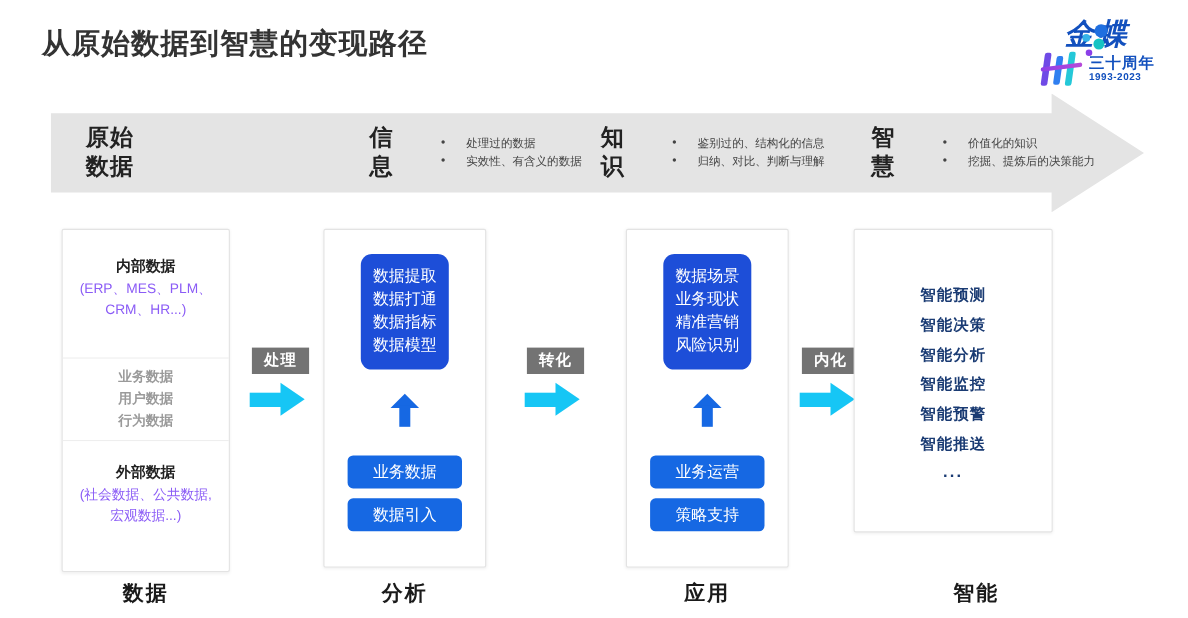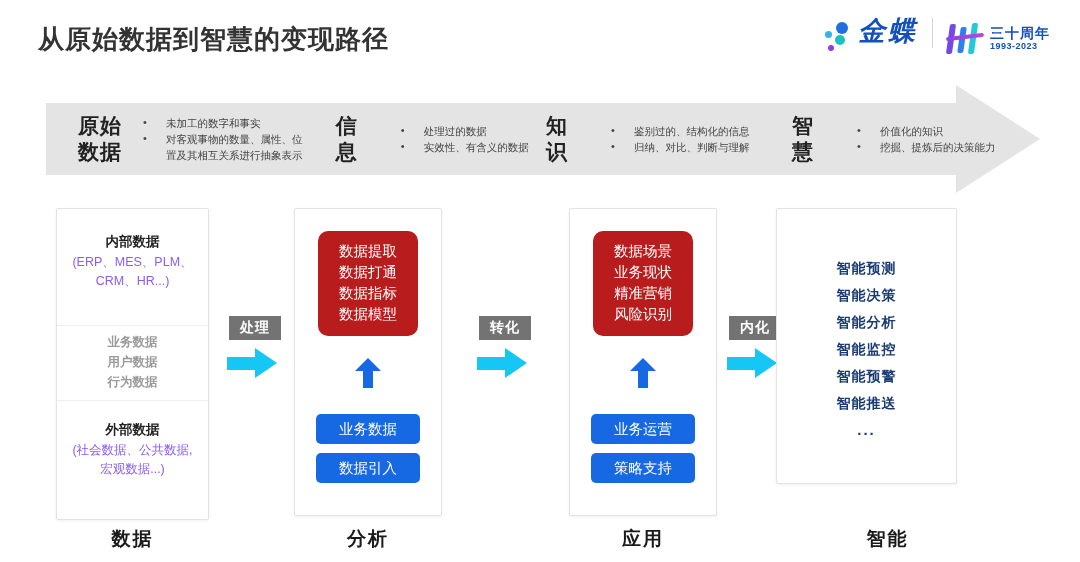--- a/index.html
+++ b/index.html
@@ -10,21 +10,21 @@
     overflow: hidden;
   }
   .page { position: relative; width: 1080px; height: 562px; background: #fff; }
 
   
   .page-title {
     position: absolute; left: 38px; top: 22px;
     font-size: 26px; font-weight: bold; color: #333333;
     letter-spacing: 1px; white-space: nowrap;
   }
-  .brand { position: absolute; right: 30px; top: 18px; display: flex; height: 40px; }
+  .brand { position: absolute; right: 30px; top: 18px; display: flex; align-items: center; height: 40px; flex-direction: column; }
   .brand-dots { position: relative; width: 34px; height: 34px; margin-right: 4px; }
   .brand-dots i { position: absolute; border-radius: 50%; display: block; }
   .d1 { width: 12px; height: 12px; background: #1f6fe0; left: 16px; top: 4px; }
   .d2 { width: 7px;  height: 7px;  background: #35b3e8; left: 5px;  top: 13px; }
   .d3 { width: 10px; height: 10px; background: #16c3c3; left: 15px; top: 17px; }
   .d4 { width: 6px;  height: 6px;  background: #8b3fe8; left: 8px;  top: 27px; }
   .brand-name {
     font-size: 27px; font-weight: bold; color: #1250be;
     letter-spacing: 3px; font-style: italic; line-height: 1;
   }
@@ -82,22 +82,22 @@
   .seg { width: 100%; text-align: center; }
   .seg-a { padding-top: 22px; height: 116px; }
   .seg-b { height: 76px; border-top: 1px solid #eeeeee; border-bottom: 1px solid #eeeeee;
            display: flex; flex-direction: column; justify-content: center; }
   .seg-c { padding-top: 18px; }
   .seg-title { font-size: 13.5px; font-weight: bold; color: #222; line-height: 1.6; }
   .seg-sub { font-size: 12.5px; color: #8b5cf6; line-height: 1.55; }
   .seg-gray { font-size: 12.5px; font-weight: bold; color: #9a9a9a; line-height: 1.58; }
 
   .blue-box {
-    margin: 22px auto 0; width: 100px; border-radius: 10px;
-    background: #b91c1c; color: #fff; padding: 10px 0 11px;
+    margin: 22px auto 0; width: 80px; border-radius: 10px;
+    background: #1d4ed8; color: #fff; padding: 10px 0 11px;
     font-size: 14.5px; font-weight: 500; line-height: 1.45; text-align: center;
   }
   .up-arrow { margin: 22px auto 0; width: 26px; height: 30px; position: relative; }
   .up-arrow .shaft { position: absolute; left: 8px; top: 11px; width: 10px; height: 19px; background: #1668e3; }
   .up-arrow .head {
     position: absolute; left: 0; top: 0; width: 0; height: 0;
     border-left: 13px solid transparent; border-right: 13px solid transparent;
     border-bottom: 13px solid #1668e3;
   }
   .pill {
@@ -171,25 +171,20 @@
   </div>
 
   <div class="banner"></div>
   <div class="banner-cols">
 
     <div class="bcol bcol-1">
       <div class="bterm">
         <div>原始</div>
         <div>数据</div>
       </div>
-      <ul class="blist">
-        <li>未加工的数字和事实</li>
-        <li>对客观事物的数量、属性、位</li>
-        <li class="cont">置及其相互关系进行抽象表示</li>
-      </ul>
     </div>
 
     <div class="bcol bcol-2">
       <div class="bterm">
         <div>信</div>
         <div>息</div>
       </div>
       <ul class="blist">
         <li>处理过的数据</li>
         <li>实效性、有含义的数据</li>

